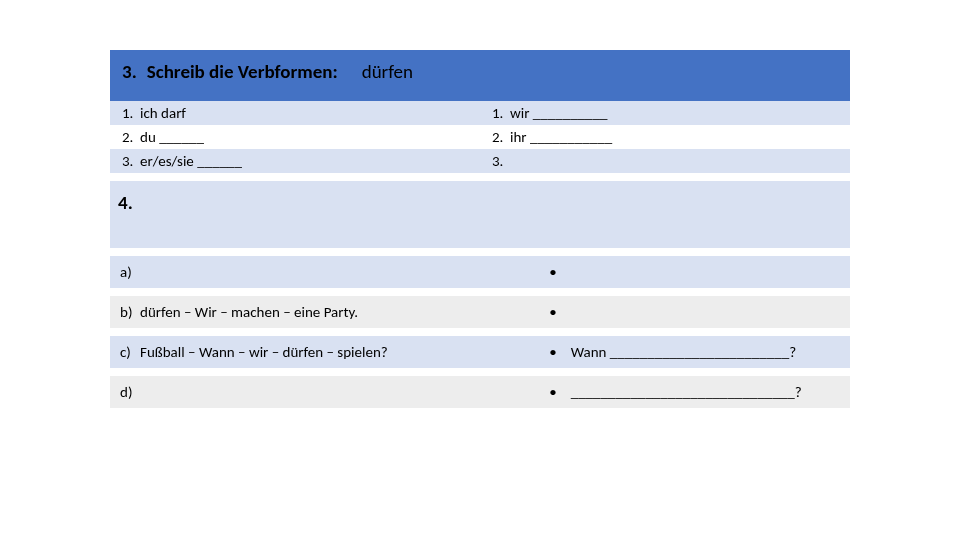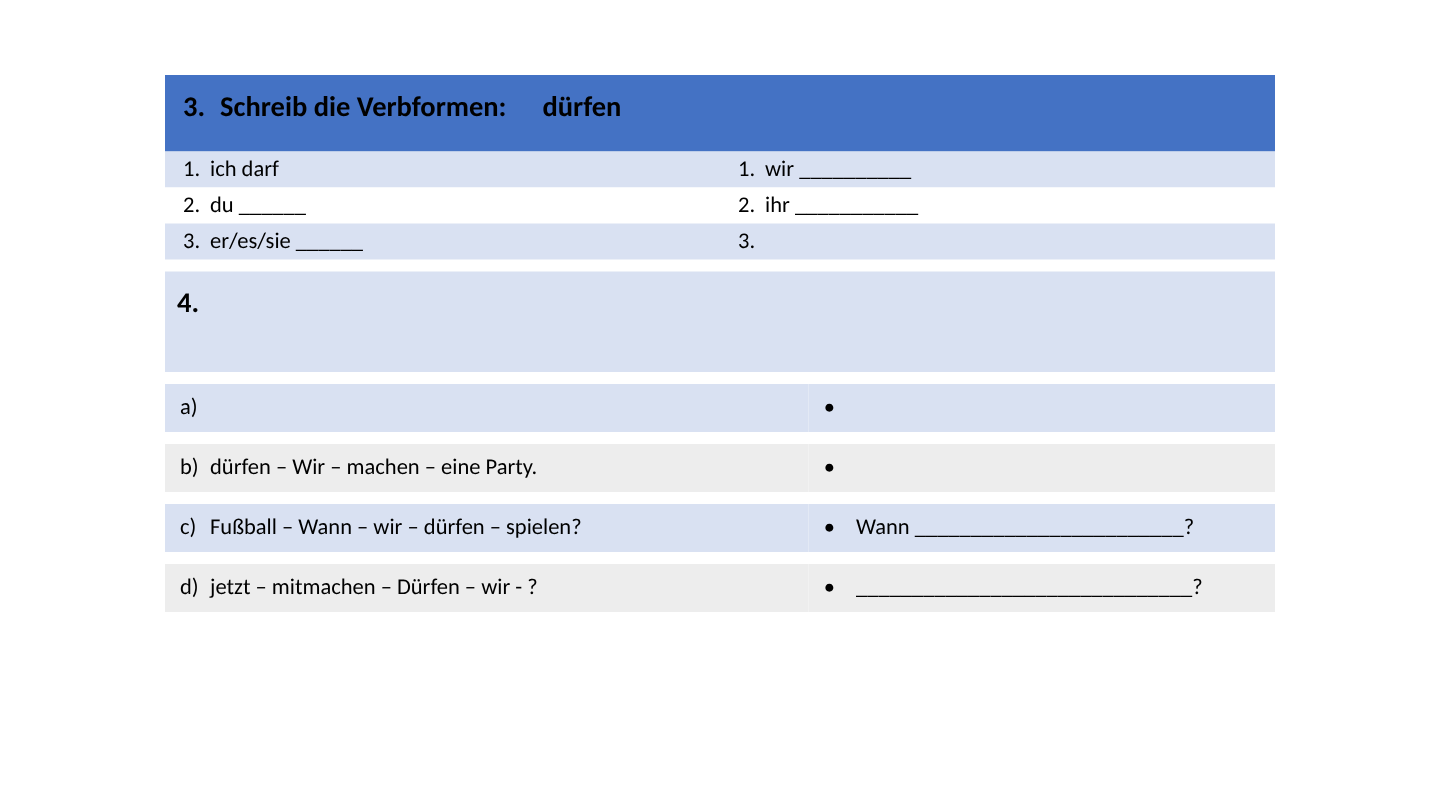--- a/index.html
+++ b/index.html
@@ -17,21 +17,21 @@
   .header3 {
     background: #4472C4;
     color: #000;
     font-size: 19px;
     font-weight: bold;
     padding: 10px 12px 18px 12px;
     display: flex;
   }
   .header3 .num { margin-right: 10px; }
   .header3 .title { }
-  .header3 .verb { margin-left: 24px; font-weight: bold; text-align: right; }
+  .header3 .verb { margin-left: 24px; font-weight: normal; text-align: right; }
   .conj-row {
     display: flex;
   }
   .conj-cell {
     width: 50%;
     font-size: 15px;
     padding: 3px 12px;
   }
   .left-col { }
   .conj-row.alt .conj-cell { background: #D9E1F2; }
@@ -157,21 +157,20 @@
     </div>
     <div class="sc-right">
       <span class="bullet">•</span>
       <span>Wann ________________________?</span>
     </div>
   </div>
 
   <div class="sent-row even">
     <div class="sc-left">
       <span class="letter">d)</span>
-      <span>jetzt – mitmachen – Dürfen – wir - ?</span>
     </div>
     <div class="sc-right">
       <span class="bullet">•</span>
       <span>______________________________?</span>
     </div>
   </div>
 
 </div>
 
 </body></html>

